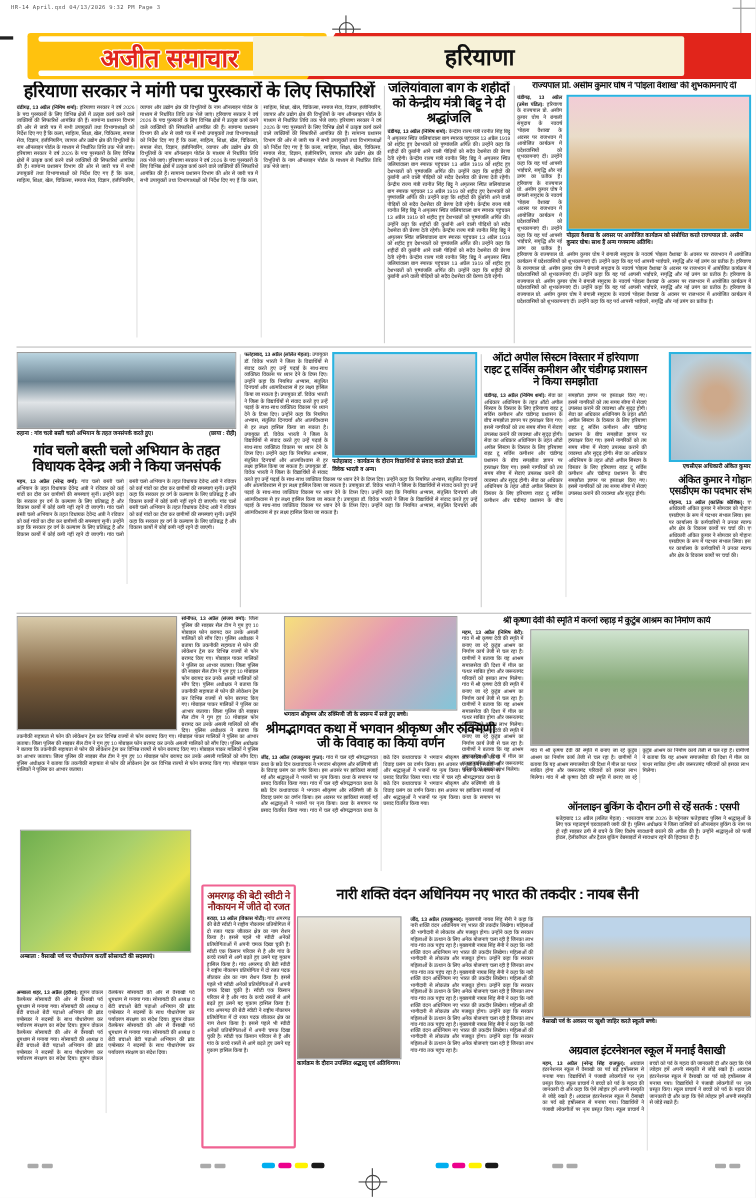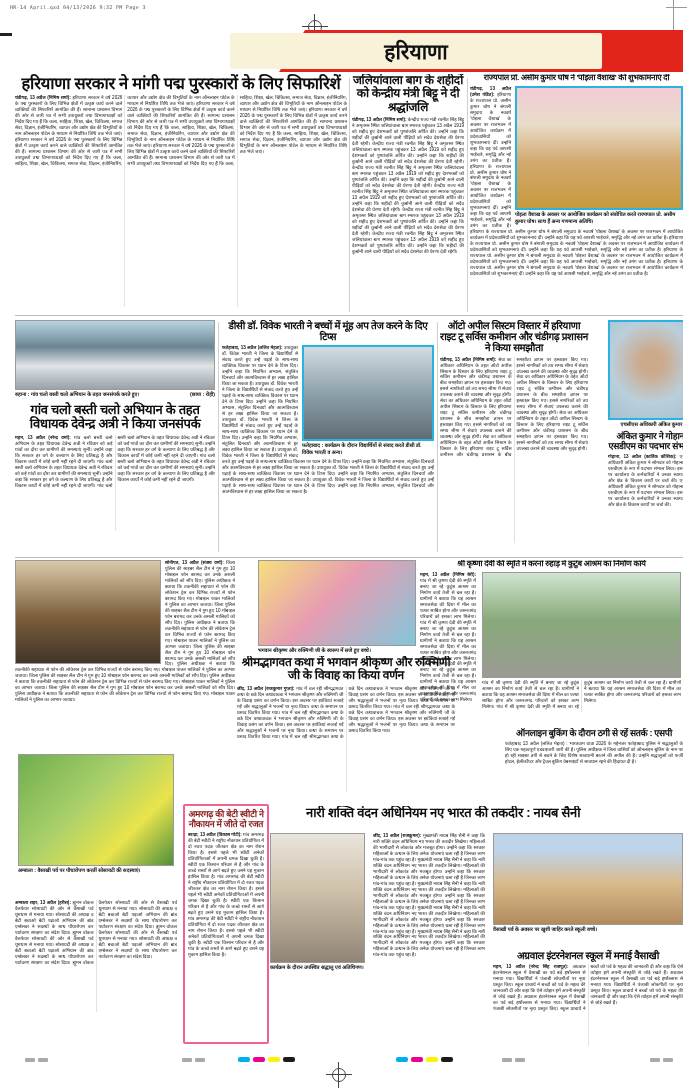--- a/index.html
+++ b/index.html
@@ -21,21 +21,21 @@
   
   #masthead{position:absolute;left:25px;top:30px;width:658px;height:42px;}
   #mh-yellow{position:absolute;left:0;top:0;width:272px;height:42px;background:#FFC20E;border-radius:3px;}
   #mh-yellow .stripe{position:absolute;left:10px;right:20px;height:5px;background:#fff;border-radius:2px;}
   #mh-yellow .s1{top:3px;} #mh-yellow .s2{bottom:3px;}
   #mh-name{position:absolute;left:0;right:14px;top:6px;text-align:center;font-size:23px;font-weight:800;color:#E1251B;
            text-shadow:-1px 0 #fff,1px 0 #fff,0 -1px #fff,0 1px #fff,1px 1px #fff,-1px -1px #fff;}
   #mh-red{position:absolute;left:254px;right:0;top:0;height:42px;background:#E1251B;
           clip-path:polygon(26px 0,100% 0,100% 100%,0 100%);}
   #mh-cream{position:absolute;left:205px;top:3px;width:372px;height:36px;background:#F7F2D8;border-radius:2px;
-            display:flex;align-items:center;justify-content:center;font-size:21px;font-weight:800;color:#111;}
+            display:flex;align-items:center;justify-content:center;font-size:21px;font-weight:800;color:#111;padding-left:20px;}
   #mh-date{position:absolute;left:581px;top:0;width:77px;height:42px;background:#fff;border:2px solid #fff;box-sizing:border-box;}
   #mh-date .d{height:20px;display:flex;align-items:center;justify-content:center;font-size:10px;font-weight:800;color:#111;background:#fff;}
   #mh-date .pN{position:relative;height:18px;background:#E1251B;}
   #mh-date .pN b{position:absolute;right:3px;top:0;width:30px;height:18px;background:#fff;border:1px solid #333;box-sizing:border-box;
                  display:flex;align-items:center;justify-content:center;font-size:13px;color:#111;}
   
   .art{position:absolute;overflow:hidden;box-sizing:border-box;}
   .hl{font-weight:800;color:#0d0d0d;line-height:1.12;text-align:center;margin:0 0 3px 0;letter-spacing:-.3px;}
   .h17{font-size:16.5px;} .h13{font-size:13px;} .h12{font-size:12px;}
   .h10{font-size:10px;} .h9{font-size:9px;} .h8{font-size:8px;white-space:nowrap;}
@@ -88,20 +88,25 @@
   <div class="reg" style="left:302px;top:14px;">
     <span class="h"></span>
       <span class="v"></span>
       <span class="c"></span>
   </div>
   <div class="tick-l"></div>
   <div class="corner-tr-v"></div>
   <div class="corner-tr-h"></div>
 
   <header id="masthead">
+    <div id="mh-yellow">
+      <span class="stripe s1"></span>
+      <span class="stripe s2"></span>
+      <div id="mh-name">अजीत समाचार</div>
+    </div>
     <div id="mh-red"></div>
     <div id="mh-cream">हरियाणा</div>
   </header>
 
   <div class="vr" style="left:349px;top:78px;height:234px;"></div>
   <div class="vr" style="left:467px;top:78px;height:234px;"></div>
   <div class="vr" style="left:218px;top:322px;height:230px;"></div>
   <div class="vr" style="left:437px;top:322px;height:230px;"></div>
   <div class="hr" style="left:15px;top:315px;width:668px;"></div>
   <div class="hr" style="left:15px;top:557px;width:668px;"></div>
@@ -143,21 +148,20 @@
       </figcaption>
     </figure>
     <h2 class="hl h13" style="margin-top:5px;">गांव चलो बस्ती चलो अभियान के तहत विधायक देवेन्द्र अत्री ने किया जनसंपर्क</h2>
     <div class="body c2" style="height:96px;">
       <b class="dl">महम, 13 अप्रैल (नरेन्द्र वर्मा):</b>
       <span>गांव चलो बस्ती चलो अभियान के तहत विधायक देवेन्द्र अत्री ने रविवार को कई गांवों का दौरा कर ग्रामीणों की समस्याएं सुनीं। उन्होंने कहा कि सरकार हर वर्ग के कल्याण के लिए प्रतिबद्ध है और विकास कार्यों में कोई कमी नहीं रहने दी जाएगी। गांव चलो बस्ती चलो अभियान के तहत विधायक देवेन्द्र अत्री ने रविवार को कई गांवों का दौरा कर ग्रामीणों की समस्याएं सुनीं। उन्होंने कहा कि सरकार हर वर्ग के कल्याण के लिए प्रतिबद्ध है और विकास कार्यों में कोई कमी नहीं रहने दी जाएगी। गांव चलो बस्ती चलो अभियान के तहत विधायक देवेन्द्र अत्री ने रविवार को कई गांवों का दौरा कर ग्रामीणों की समस्याएं सुनीं। उन्होंने कहा कि सरकार हर वर्ग के कल्याण के लिए प्रतिबद्ध है और विकास कार्यों में कोई कमी नहीं रहने दी जाएगी। गांव चलो बस्ती चलो अभियान के तहत विधायक देवेन्द्र अत्री ने रविवार को कई गांवों का दौरा कर ग्रामीणों की समस्याएं सुनीं। उन्होंने कहा कि सरकार हर वर्ग के कल्याण के लिए प्रतिबद्ध है और विकास कार्यों में कोई कमी नहीं रहने दी जाएगी।</span>
     </div>
   </section>
 
   <section class="art" style="left:222px;top:320px;width:212px;height:236px;">
-    <h2 class="hl h10">डीसी डॉ. विवेक भारती ने बच्चों में मूंह अप तेज करने के दिए टिप्स</h2>
     <div class="body" style="height:208px;">
       <figure class="fr" style="width:132px;">
         <span class="ph g-crowd pb-cyan" style="height:96px;"></span>
         <figcaption class="cap">फतेहाबाद : कार्यक्रम के दौरान विद्यार्थियों से संवाद करते डीसी डॉ. विवेक भारती व अन्य।</figcaption>
       </figure>
       <b class="dl">फतेहाबाद, 13 अप्रैल (ललित मेहता):</b>
       <span>उपायुक्त डॉ. विवेक भारती ने जिला के विद्यार्थियों से संवाद करते हुए उन्हें पढ़ाई के साथ-साथ व्यक्तित्व विकास पर ध्यान देने के टिप्स दिए। उन्होंने कहा कि नियमित अभ्यास, संतुलित दिनचर्या और आत्मविश्वास से हर लक्ष्य हासिल किया जा सकता है। उपायुक्त डॉ. विवेक भारती ने जिला के विद्यार्थियों से संवाद करते हुए उन्हें पढ़ाई के साथ-साथ व्यक्तित्व विकास पर ध्यान देने के टिप्स दिए। उन्होंने कहा कि नियमित अभ्यास, संतुलित दिनचर्या और आत्मविश्वास से हर लक्ष्य हासिल किया जा सकता है। उपायुक्त डॉ. विवेक भारती ने जिला के विद्यार्थियों से संवाद करते हुए उन्हें पढ़ाई के साथ-साथ व्यक्तित्व विकास पर ध्यान देने के टिप्स दिए। उन्होंने कहा कि नियमित अभ्यास, संतुलित दिनचर्या और आत्मविश्वास से हर लक्ष्य हासिल किया जा सकता है। उपायुक्त डॉ. विवेक भारती ने जिला के विद्यार्थियों से संवाद करते हुए उन्हें पढ़ाई के साथ-साथ व्यक्तित्व विकास पर ध्यान देने के टिप्स दिए। उन्होंने कहा कि नियमित अभ्यास, संतुलित दिनचर्या और आत्मविश्वास से हर लक्ष्य हासिल किया जा सकता है। उपायुक्त डॉ. विवेक भारती ने जिला के विद्यार्थियों से संवाद करते हुए उन्हें पढ़ाई के साथ-साथ व्यक्तित्व विकास पर ध्यान देने के टिप्स दिए। उन्होंने कहा कि नियमित अभ्यास, संतुलित दिनचर्या और आत्मविश्वास से हर लक्ष्य हासिल किया जा सकता है। उपायुक्त डॉ. विवेक भारती ने जिला के विद्यार्थियों से संवाद करते हुए उन्हें पढ़ाई के साथ-साथ व्यक्तित्व विकास पर ध्यान देने के टिप्स दिए। उन्होंने कहा कि नियमित अभ्यास, संतुलित दिनचर्या और आत्मविश्वास से हर लक्ष्य हासिल किया जा सकता है।</span>
     </div>
   </section>
 

